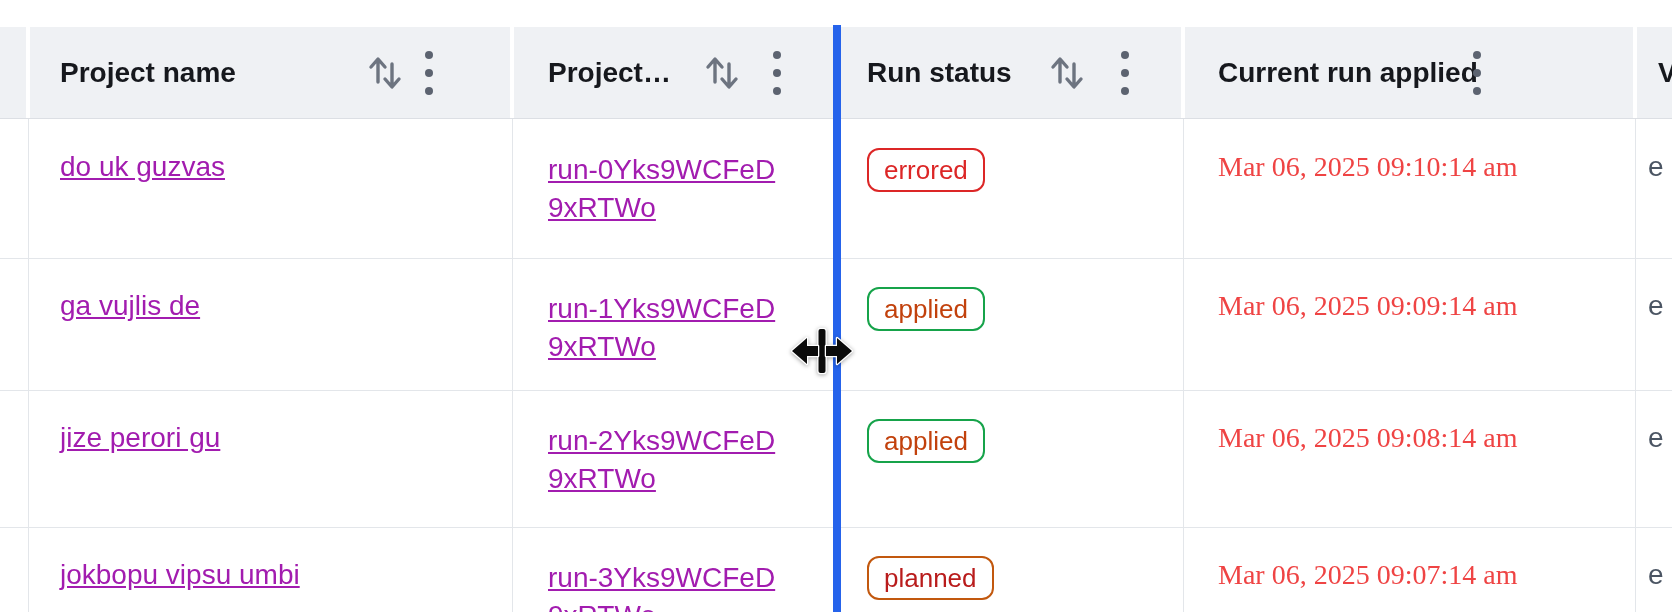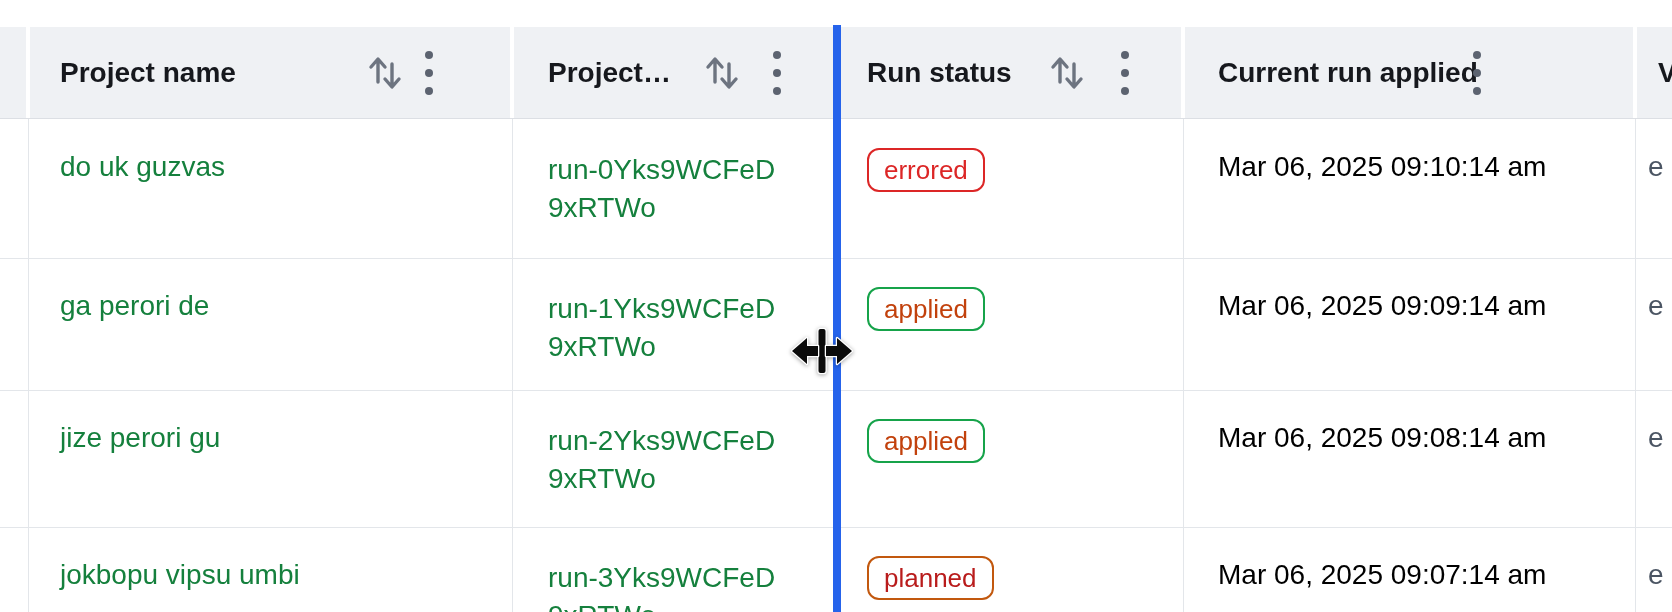--- a/index.html
+++ b/index.html
@@ -40,24 +40,24 @@
 
   
   .vline { position:absolute; top:119px; bottom:0; width:1px; background:#e3e6ea; }
   .vl-1 { left:28px; } .vl-2 { left:512px; } .vl-3 { left:836px; } .vl-4 { left:1183px; } .vl-5 { left:1635px; }
   
   .rline { position:absolute; left:0; width:1672px; height:1px; background:#e3e6ea; }
   .rl-1 { top:258px; } .rl-2 { top:390px; } .rl-3 { top:527px; }
 
   
   .cell { position:absolute; font-size:28px; line-height:40px; white-space:nowrap; }
-  .link { color:#15803d; cursor:pointer; }
+  .link { color:#a21caf; text-decoration:underline; cursor:pointer; }
   .run-link { display:block; line-height:38px; }
   .run-link span { display:block; }
-  .datetxt { color:#000000; }
+  .datetxt { color:#ef4444;font-family:Liberation Serif, serif; }
   .lastcol { color:#4b5563; }
 
   .badge {
     position:absolute; display:inline-block; height:44px; line-height:40px;
     border:2px solid; border-radius:12px; padding:0 15px;
     font-size:26px; background:#ffffff;
   }
   .badge.errored { color:#dc2626; border-color:#dc2626; }
   .badge.applied { color:#c2410c; border-color:#16a34a; }
   .badge.planned { color:#b91c1c; border-color:#c2580e; }
@@ -138,21 +138,21 @@
 
   <a class="cell link" style="left:60px; top:147px;">do uk guzvas</a>
   <a class="cell link run-link" style="left:548px; top:151px;">
       <span>run-0Yks9WCFeD</span>
       <span>9xRTWo</span>
     </a>
   <span class="badge errored" style="left:867px; top:148px;">errored</span>
   <div class="cell datetxt" style="left:1218px; top:147px;">Mar 06, 2025 09:10:14 am</div>
   <div class="cell lastcol" style="left:1648px; top:147px;">e</div>
 
-  <a class="cell link" style="left:60px; top:286px;">ga perori de</a>
+  <a class="cell link" style="left:60px; top:286px;">ga vujlis de</a>
   <a class="cell link run-link" style="left:548px; top:290px;">
       <span>run-1Yks9WCFeD</span>
       <span>9xRTWo</span>
     </a>
   <span class="badge applied" style="left:867px; top:287px;">applied</span>
   <div class="cell datetxt" style="left:1218px; top:286px;">Mar 06, 2025 09:09:14 am</div>
   <div class="cell lastcol" style="left:1648px; top:286px;">e</div>
 
   <a class="cell link" style="left:60px; top:418px;">jize perori gu</a>
   <a class="cell link run-link" style="left:548px; top:422px;">

